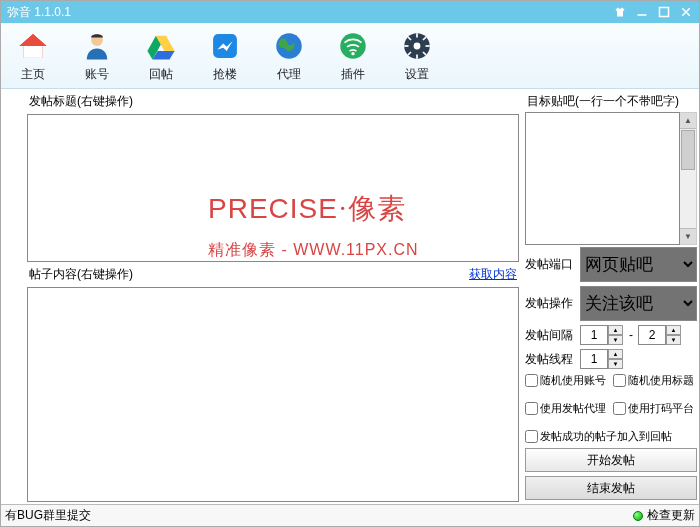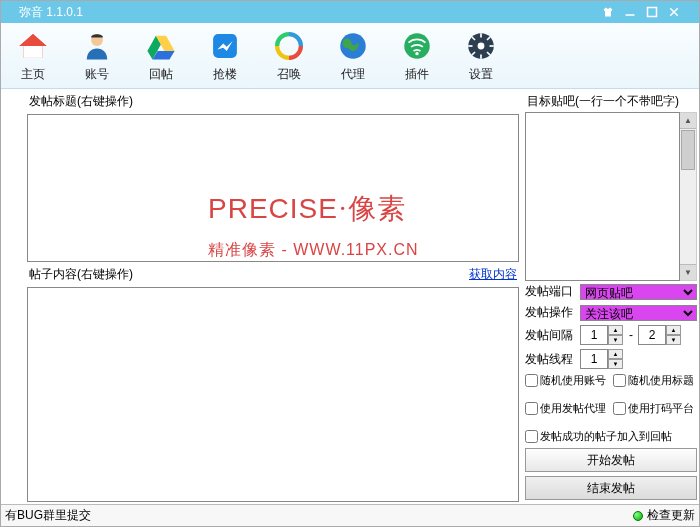--- a/index.html
+++ b/index.html
@@ -1,18 +1,18 @@
 <!DOCTYPE html>
 <html><head>
 <meta charset="utf-8">
 <style>
   * { box-sizing: border-box; margin: 0; padding: 0; font-family: "Microsoft YaHei", "SimSun", sans-serif; }
   body { width: 700px; height: 527px; overflow: hidden; background: #fff; border: 1px solid #aaa; }
   
-  .titlebar { height: 22px; background: #6cc8e8; display: flex; align-items: center; padding: 0 18px; color: #fff; font-size: 12px; }
+  .titlebar { height: 22px; background: #6cc8e8; display: flex; align-items: center; padding: 0 6px; color: #fff; font-size: 12px; }
   .titlebar .title { flex: 1; }
   .titlebar .win-btns { display: flex; gap: 8px; }
   .titlebar .win-btns span { width: 14px; height: 14px; cursor: pointer; display: inline-flex; align-items: center; justify-content: center; }
   
   .toolbar { height: 66px; background: linear-gradient(#f9fdff, #eaf6fc); border-bottom: 1px solid #c6dde8; display: flex; }
   .tool-item { width: 64px; display: flex; flex-direction: column; align-items: center; justify-content: center; gap: 3px; cursor: pointer; }
   .tool-item.active { background: #d6ecf6; border-left: 1px solid #b7d8e6; border-right: 1px solid #b7d8e6; }
   .tool-item .icon { width: 34px; height: 34px; }
   .tool-item .lbl { font-size: 12px; color: #222; }
   
@@ -29,21 +29,21 @@
   
   .right .target-area { flex: 1; display: flex; }
   .right .target-txt { flex: 1; border: 1px solid #888; background: #fff; }
   .right .scroll { width: 17px; background: #efefef; border: 1px solid #ccc; border-left: none; display: flex; flex-direction: column; }
   .right .scroll .arrow { height: 16px; background: #ddd; border-bottom: 1px solid #bbb; display: flex; align-items: center; justify-content: center; font-size: 8px; color: #555; }
   .right .scroll .arrow.dn { border-top: 1px solid #bbb; border-bottom: none; margin-top: auto; }
   .right .scroll .thumb { height: 40px; background: #cfcfcf; border: 1px solid #aaa; margin: 1px; }
   
   .form-row { display: flex; align-items: center; gap: 3px; font-size: 12px; padding: 2px 0; }
   .form-row .flabel { width: 52px; }
-  .form-row select { flex: 1; font-size: 12px; height: 16px; border: 1px solid #888; background: #d946ef; }
+  .form-row select { flex: 1; font-size: 17px; height: 35px; border: 1px solid #888; background: #737373; }
   .spinner { width: 44px; height: 20px; display: flex; }
   .spinner input { width: 28px; border: 1px solid #888; text-align: center; font-size: 12px; }
   .spinner .btns { width: 15px; display: flex; flex-direction: column; }
   .spinner .btns span { flex: 1; background: #eee; border: 1px solid #999; font-size: 6px; display: flex; align-items: center; justify-content: center; cursor: pointer; }
   .dash { padding: 0 2px; }
   
   .checks { display: flex; flex-wrap: wrap; gap: 13px 4px; font-size: 11px; padding: 2px 0; }
   .check { display: flex; align-items: center; gap: 2px; }
   .check input { width: 13px; height: 13px; accent-color: #3a9bd6; }
   .check.wide { width: 100%; }
@@ -115,29 +115,20 @@
           <path fill="#ffcf48" d="M14 8h12l10 18H24z"></path>
         </svg></span>
     <span class="lbl">回帖</span>
   </div>
   <div class="tool-item">
     <span class="icon"><svg viewBox="0 0 40 40">
           <rect x="6" y="6" width="28" height="28" rx="6" fill="#1e88e5"></rect>
           <path fill="#fff" d="M11 24l7-7 4 4 7-7-7 12-4-4z"></path>
         </svg></span>
     <span class="lbl">抢楼</span>
-  </div>
-  <div class="tool-item">
-    <span class="icon"><svg viewBox="0 0 40 40">
-          <circle cx="20" cy="20" r="14" fill="none" stroke="#e74c3c" stroke-width="5" stroke-dasharray="22 66"></circle>
-          <circle cx="20" cy="20" r="14" fill="none" stroke="#f1c40f" stroke-width="5" stroke-dasharray="22 66" transform="rotate(90 20 20)"></circle>
-          <circle cx="20" cy="20" r="14" fill="none" stroke="#2ecc71" stroke-width="5" stroke-dasharray="22 66" transform="rotate(180 20 20)"></circle>
-          <circle cx="20" cy="20" r="14" fill="none" stroke="#3498db" stroke-width="5" stroke-dasharray="22 66" transform="rotate(270 20 20)"></circle>
-        </svg></span>
-    <span class="lbl">召唤</span>
   </div>
   <div class="tool-item">
     <span class="icon"><svg viewBox="0 0 40 40">
           <circle cx="20" cy="20" r="15" fill="#2a7fd4"></circle>
           <path fill="#3fa548" d="M10 12c3-2 8 0 8 4s6 4 8 0c2 4-2 10-6 10s-4-4-8-4-6-6-2-10z"></path>
         </svg></span>
     <span class="lbl">代理</span>
   </div>
   <div class="tool-item">
     <span class="icon"><svg viewBox="0 0 40 40">

